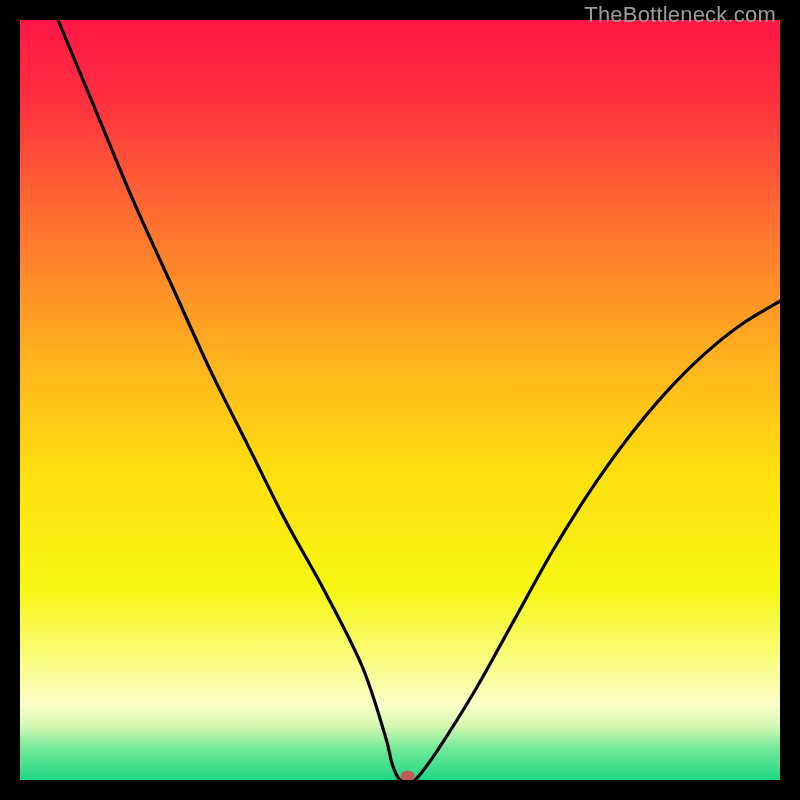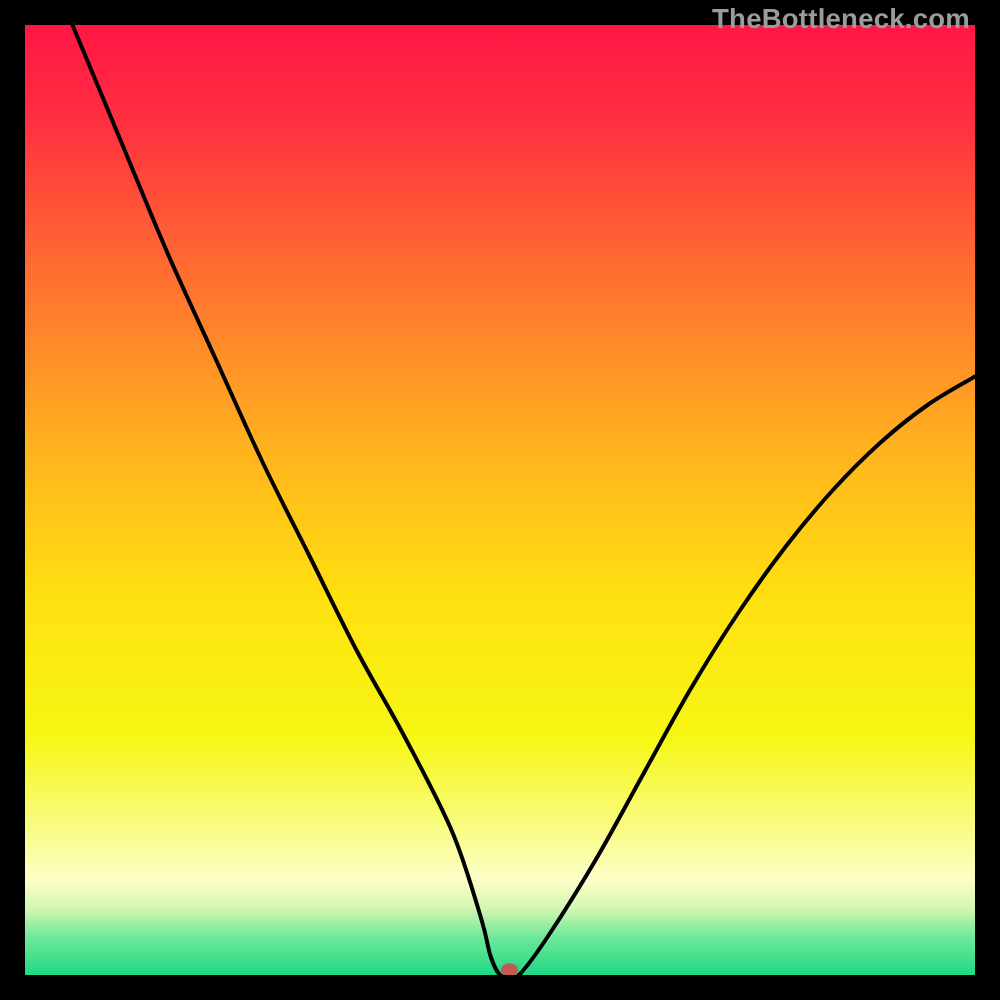--- a/index.html
+++ b/index.html
@@ -26,21 +26,21 @@
     width: 760px;
     height: 760px;
   }
   .watermark {
     position: absolute;
     top: 2px;
     right: 24px;
     color: #9b9b9b;
     font-size: 22px;
     letter-spacing: 0.2px;
-    font-weight: 700;
+    font-weight: 400;
   }
   svg { display: block; }
 </style>
 </head>
 <body>
 
 <div class="frame">
   <svg class="plot" viewBox="0 0 760 760">
     <defs>
       <linearGradient id="bg-grad" x1="0" y1="0" x2="0" y2="1">

